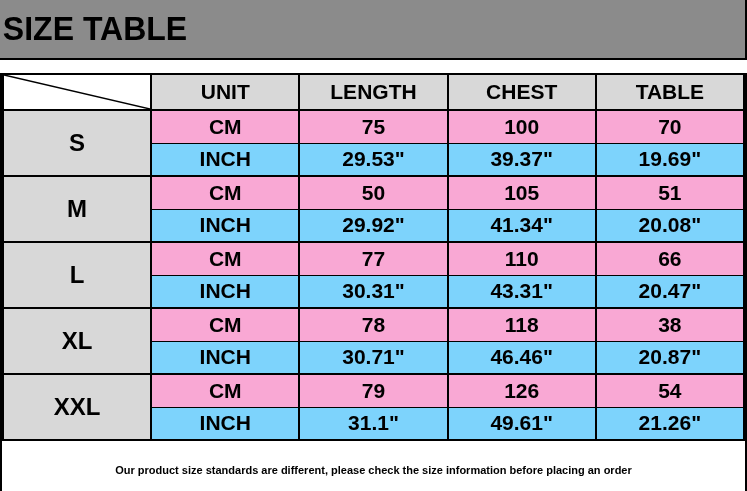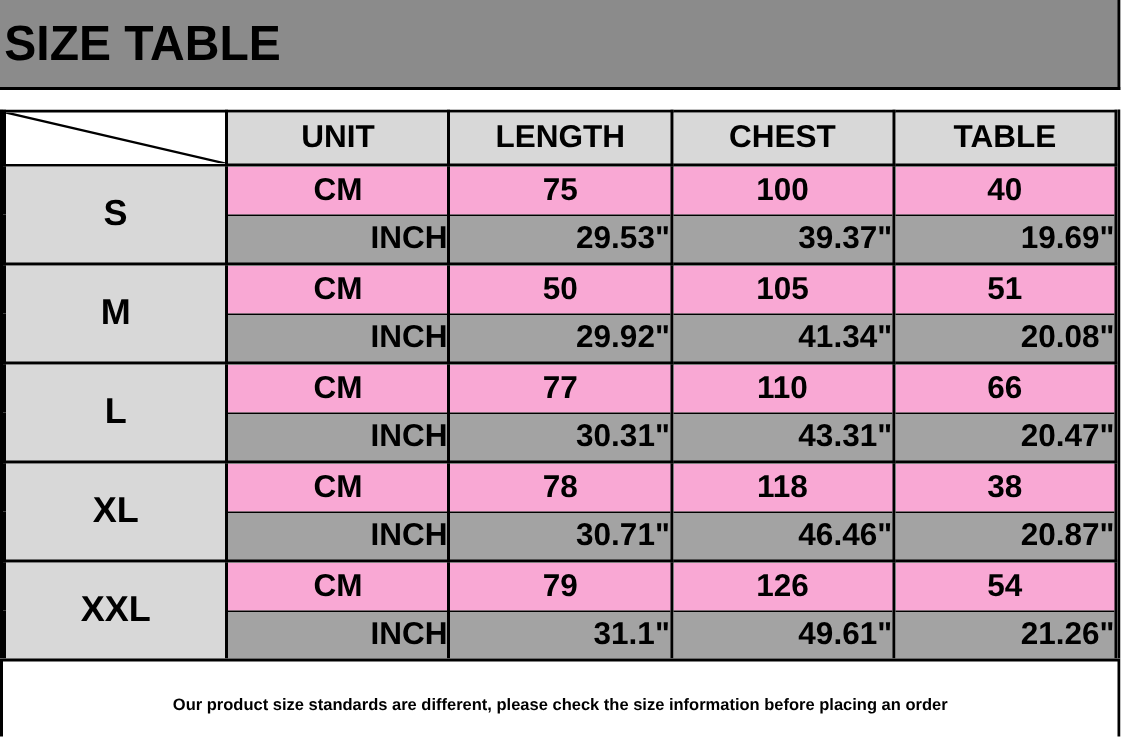--- a/index.html
+++ b/index.html
@@ -50,21 +50,21 @@
     font-weight: bold;
     overflow: hidden;
     white-space: nowrap;
   }
   th { height: 34px; font-size: 21px; background: #d8d8d8; font-weight: bold; }
   td { height: 33px; font-size: 21px; }
   .diag-cell { background: #ffffff; padding: 0; position: relative; }
   .diag-cell svg { display: block; width: 100%; height: 34px; }
   .size-cell { background: #d8d8d8; font-size: 24px; }
   .cell-white { background: #f9a8d4; }
-  .cell-gray  { background: #a3a3a3; text-align: right; }
+  .cell-gray  { background: #7dd3fc; }
   tr.cm-row   td:not(.size-cell) { border-bottom-width: 1px; }
   tr.inch-row td { border-top-width: 1px; }
 
   
   .note {
     height: 65px;
     background: #ffffff;
     border-left: 2px solid #000;
     border-right: 2px solid #000;
     border-top: 2px solid #000;
@@ -110,21 +110,21 @@
         <th>LENGTH</th>
         <th>CHEST</th>
         <th>TABLE</th>
       </tr>
 
       <tr class="cm-row">
         <td class="size-cell" rowspan="2">S</td>
         <td class="cell-white">CM</td>
         <td class="cell-white">75</td>
         <td class="cell-white">100</td>
-        <td class="cell-white">40</td>
+        <td class="cell-white">70</td>
       </tr>
       <tr class="inch-row">
         <td class="cell-gray">INCH</td>
         <td class="cell-gray">29.53"</td>
         <td class="cell-gray">39.37"</td>
         <td class="cell-gray">19.69"</td>
       </tr>
 
       <tr class="cm-row">
         <td class="size-cell" rowspan="2">M</td>

